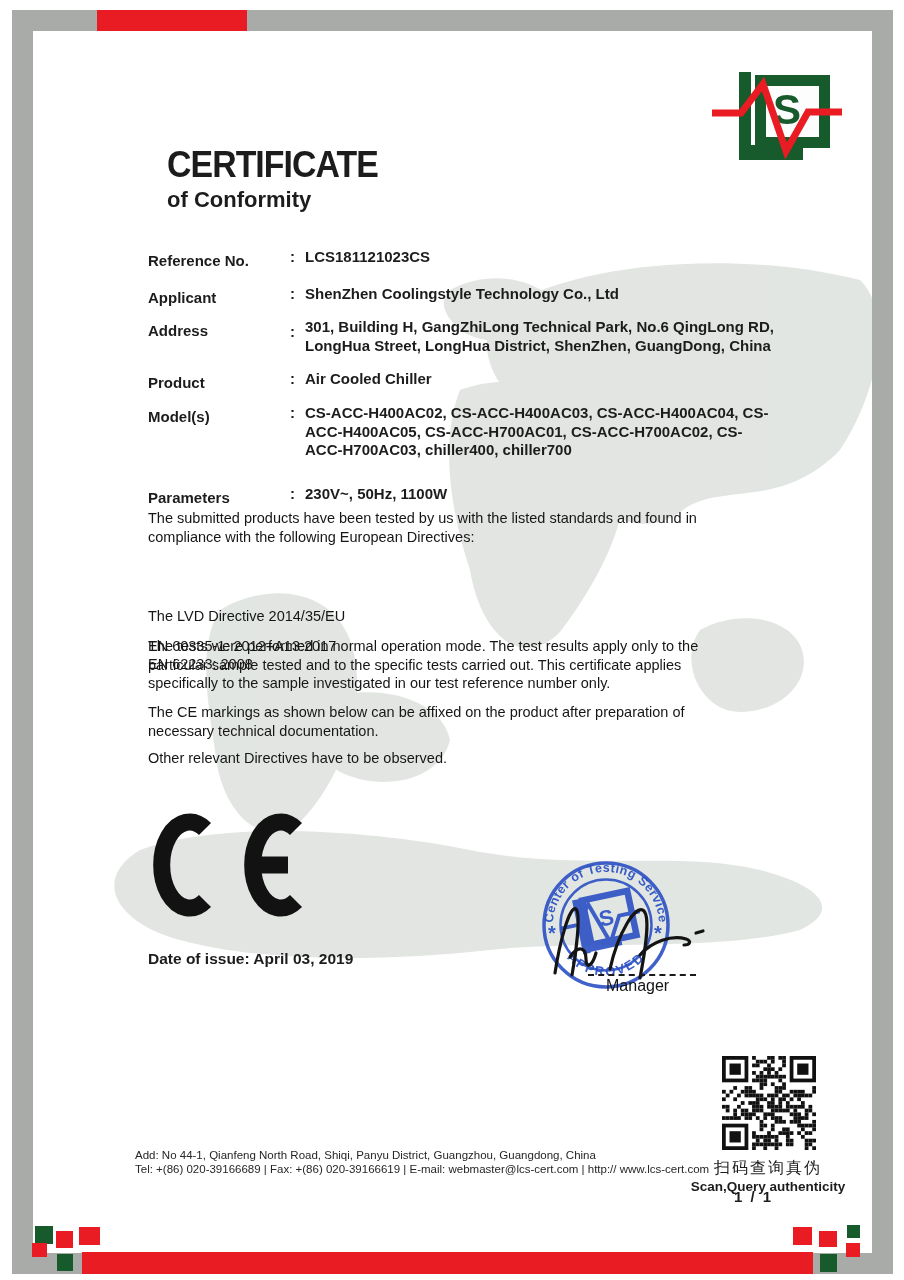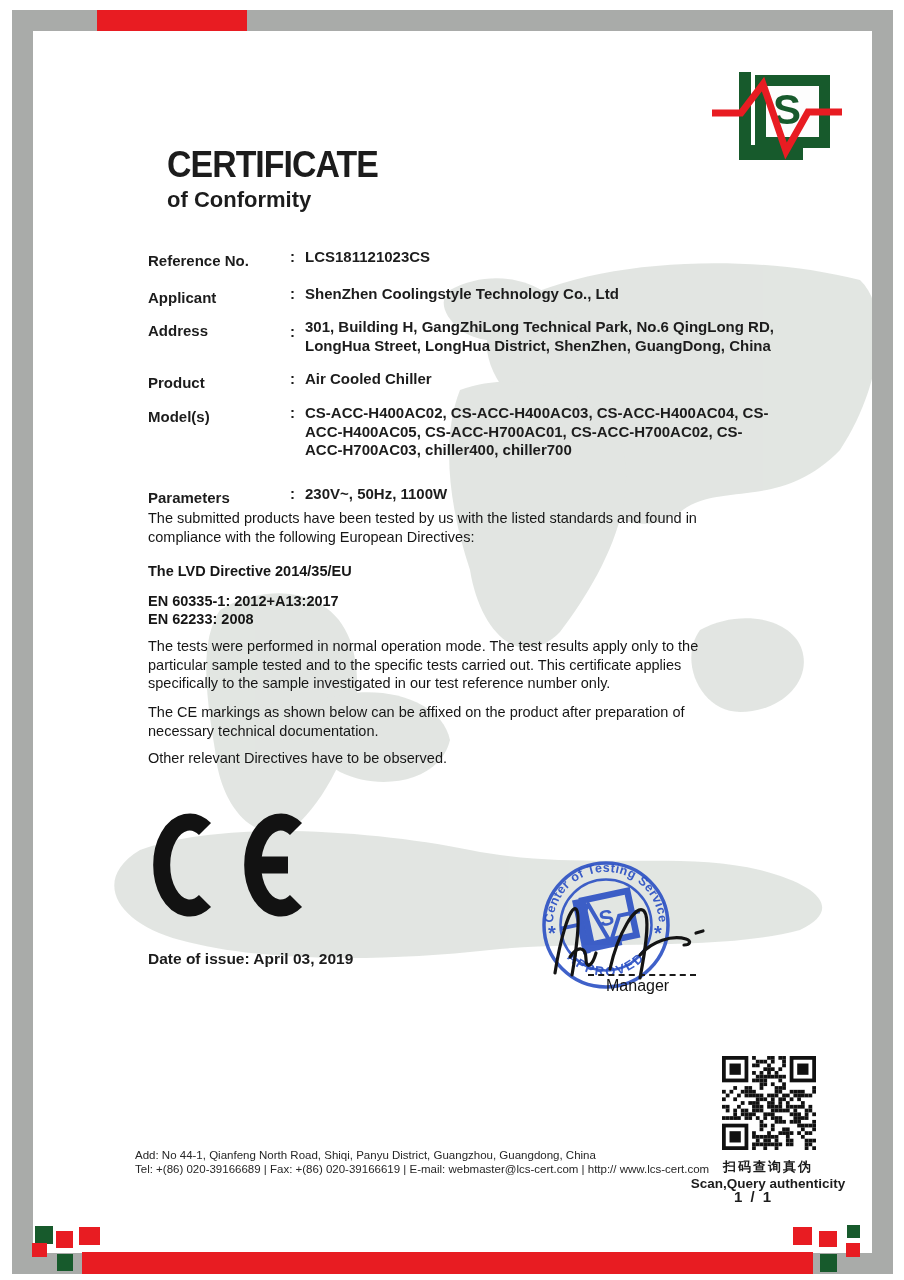--- a/index.html
+++ b/index.html
@@ -18,29 +18,29 @@
   
   .title{left:167px;top:144px;font-size:36px;font-weight:bold;letter-spacing:-1px;transform:scaleX(0.94);transform-origin:left top;white-space:nowrap;}
   .subtitle{left:167px;top:187px;font-size:22px;font-weight:bold;white-space:nowrap;}
   
   .row{position:absolute;left:148px;width:640px;}
   .row .lbl{position:absolute;left:0;top:4px;font-size:15px;font-weight:bold;white-space:nowrap;}
   .row .colon{position:absolute;left:142px;top:0;font-size:15px;font-weight:bold;}
   .row .val{position:absolute;left:157px;top:0;width:473px;font-size:15px;font-weight:bold;line-height:18.5px;}
   
   .para{position:absolute;left:148px;width:588px;font-size:14.5px;line-height:18.5px;color:#161616;}
-  .para.bold{font-weight:bold;}
+  .para.bold{font-weight:normal;margin-top:45px;}
   
   .date-line{left:148px;top:950px;font-size:15.5px;font-weight:bold;}
   
   .sig-dash{left:588px;top:974px;width:108px;border-top:2px dashed #1a1a1a;height:0;}
   .manager{left:606px;top:977px;font-size:16px;color:#141414;text-align:center;}
   
   .qr-captions{left:688px;top:1158px;width:160px;text-align:center;}
-  .qr-captions .zh{font-size:13px;font-weight:bold;letter-spacing:2px;}
+  .qr-captions .zh{font-size:16px;font-weight:normal;letter-spacing:2px;}
   .qr-captions .en{font-size:13.5px;font-weight:bold;margin-top:0;}
   .qr-page{left:734px;top:1188px;font-size:15px;font-weight:bold;letter-spacing:2px;}
   
   .footer{left:135px;top:1149px;width:600px;font-size:11.5px;line-height:13.8px;color:#262626;}
   svg text{font-family:"Liberation Sans",sans-serif;}
 </style>
 </head>
 <body>
 
 <svg class="abs" style="left:20px;top:250px;z-index:0;" width="870" height="780" viewBox="0 0 870 780">

